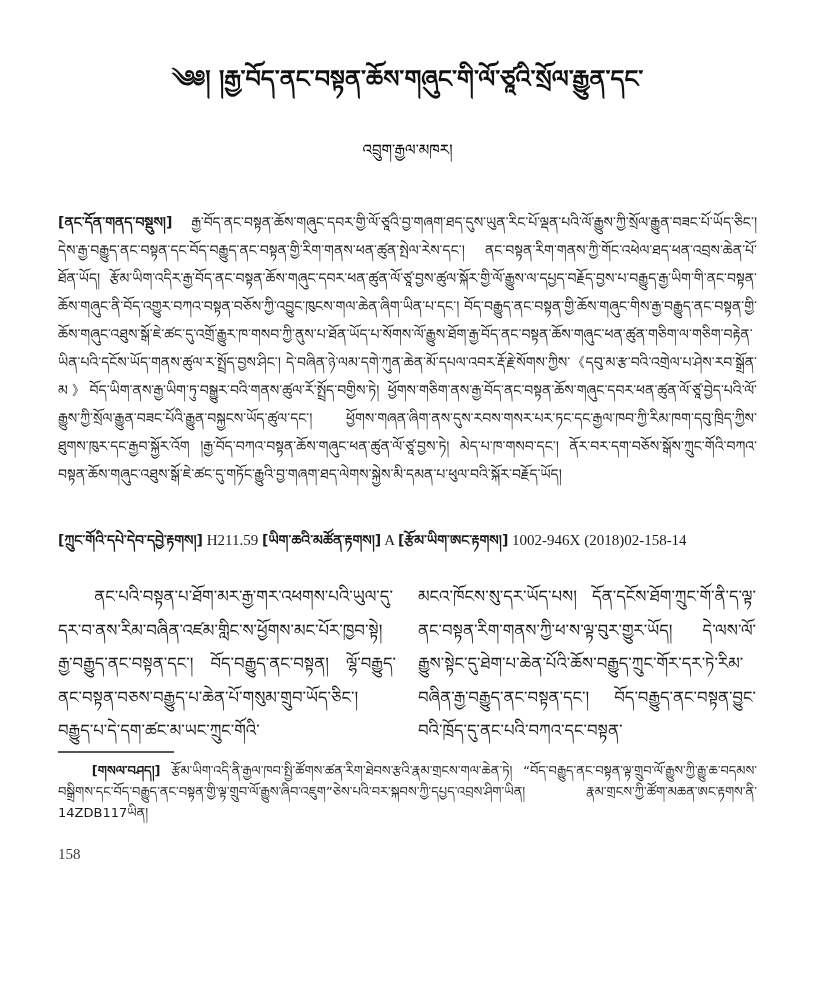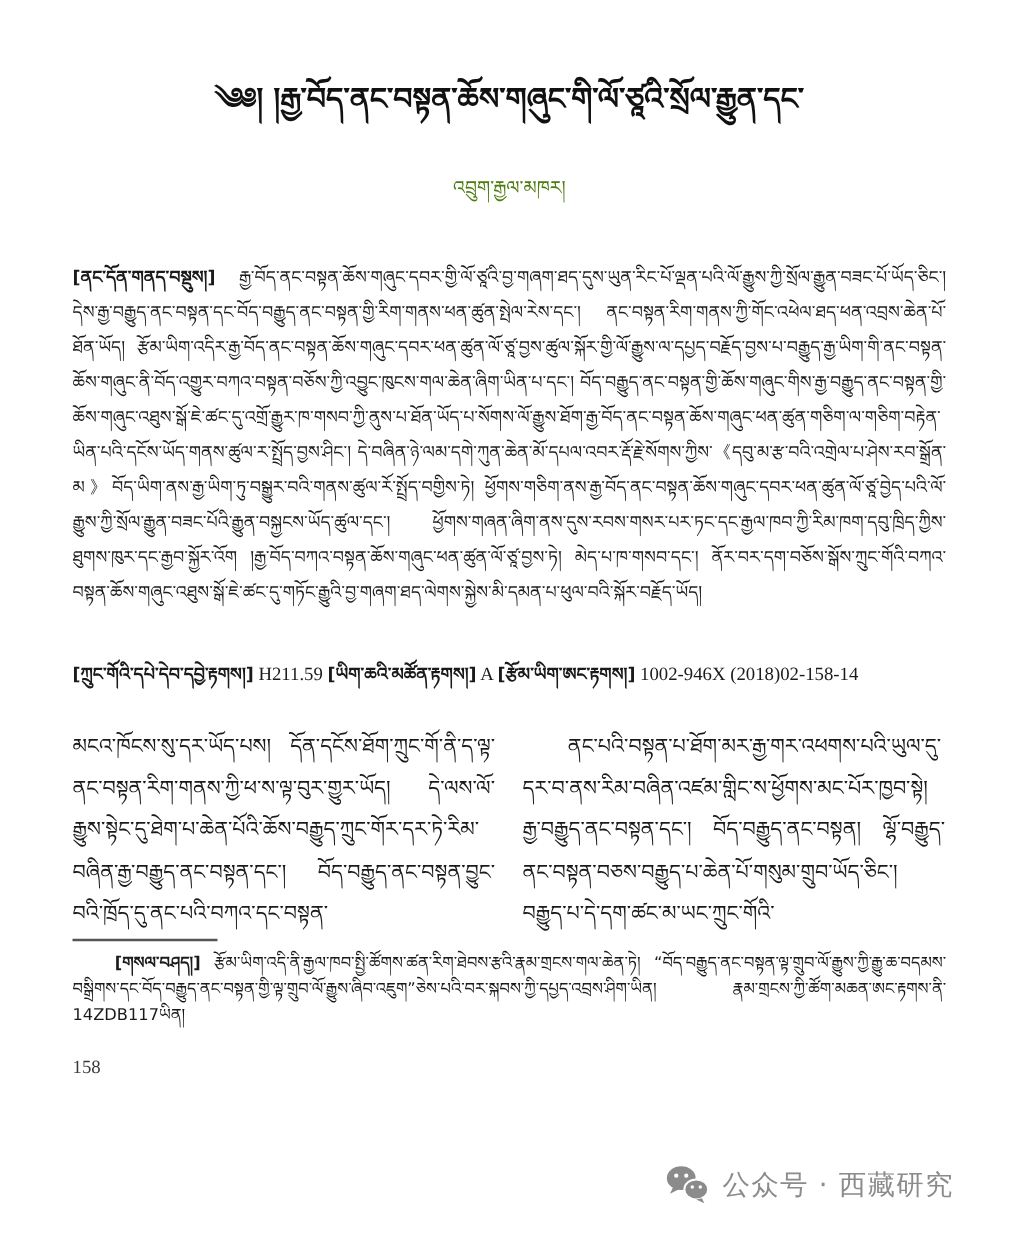--- a/index.html
+++ b/index.html
@@ -21,21 +21,21 @@
     text-align: center;
     font-size: 24px;
     font-weight: 600;
     line-height: 47px;
     color: #111;
   }
   .author-line {
     margin-top: 30px;
     text-align: center;
     font-size: 15px;
-    color: #4d7c0f;
+    color: #000000;
   }
 
   .abstract {
     margin-top: 33px;
     font-size: 14px;
     line-height: 28px;
     text-align: justify;
     height: 312px;
     overflow: hidden;
   }
@@ -128,47 +128,30 @@
     </div>
 
     <div class="author-line">འབྲུག་རྒྱལ་མཁར།</div>
 
     <p class="abstract"><span class="label">[ནང་དོན་གནད་བསྡུས།]</span><span> རྒྱ་བོད་ནང་བསྟན་ཆོས་གཞུང་དབར་གྱི་ལོ་ཙཱའི་བྱ་གཞག་ཐད་དུས་ཡུན་རིང་པོ་ལྡན་པའི་ལོ་རྒྱུས་ཀྱི་སྲོལ་རྒྱུན་བཟང་པོ་ཡོད་ཅིང་། དེས་རྒྱ་བརྒྱུད་ནང་བསྟན་དང་བོད་བརྒྱུད་ནང་བསྟན་གྱི་རིག་གནས་ཕན་ཚུན་སྤེལ་རེས་དང་། ནང་བསྟན་རིག་གནས་ཀྱི་གོང་འཕེལ་ཐད་ཕན་འབྲས་ཆེན་པོ་ཐོན་ཡོད། རྩོམ་ཡིག་འདིར་རྒྱ་བོད་ནང་བསྟན་ཆོས་གཞུང་དབར་ཕན་ཚུན་ལོ་ཙཱ་བྱས་ཚུལ་སྐོར་གྱི་ལོ་རྒྱུས་ལ་དཔྱད་བརྗོད་བྱས་པ་བརྒྱུད་རྒྱ་ཡིག་གི་ནང་བསྟན་ཆོས་གཞུང་ནི་བོད་འགྱུར་བཀའ་བསྟན་བཅོས་ཀྱི་འབྱུང་ཁུངས་གལ་ཆེན་ཞིག་ཡིན་པ་དང་། བོད་བརྒྱུད་ནང་བསྟན་གྱི་ཆོས་གཞུང་གིས་རྒྱ་བརྒྱུད་ནང་བསྟན་གྱི་ཆོས་གཞུང་འཐུས་སྒོ་ཇེ་ཚང་དུ་འགྲོ་རྒྱུར་ཁ་གསབ་ཀྱི་ནུས་པ་ཐོན་ཡོད་པ་སོགས་ལོ་རྒྱུས་ཐོག་རྒྱ་བོད་ནང་བསྟན་ཆོས་གཞུང་ཕན་ཚུན་གཅིག་ལ་གཅིག་བརྟེན་ཡིན་པའི་དངོས་ཡོད་གནས་ཚུལ་ར་སྤྲོད་བྱས་ཤིང་། དེ་བཞིན་ཉེ་ལམ་དགེ་ཀུན་ཆེན་མོ་དཔལ་འབར་རྡོ་རྗེ་སོགས་ཀྱིས་《དབུ་མ་རྩ་བའི་འགྲེལ་པ་ཤེས་རབ་སྒྲོན་མ》བོད་ཡིག་ནས་རྒྱ་ཡིག་ཏུ་བསྒྱུར་བའི་གནས་ཚུལ་རོ་སྤྲོད་བགྱིས་ཏེ། ཕྱོགས་གཅིག་ནས་རྒྱ་བོད་ནང་བསྟན་ཆོས་གཞུང་དབར་ཕན་ཚུན་ལོ་ཙཱ་བྱེད་པའི་ལོ་རྒྱུས་ཀྱི་སྲོལ་རྒྱུན་བཟང་པོའི་རྒྱུན་བསྐྱངས་ཡོད་ཚུལ་དང་། ཕྱོགས་གཞན་ཞིག་ནས་དུས་རབས་གསར་པར་ཏང་དང་རྒྱལ་ཁབ་ཀྱི་རིམ་ཁག་དབུ་ཁྲིད་ཀྱིས་ཐུགས་ཁུར་དང་རྒྱབ་སྐྱོར་འོག །རྒྱ་བོད་བཀའ་བསྟན་ཆོས་གཞུང་ཕན་ཚུན་ལོ་ཙཱ་བྱས་ཏེ། མེད་པ་ཁ་གསབ་དང་། ནོར་བར་དག་བཅོས་སྒོས་ཀྲུང་གོའི་བཀའ་བསྟན་ཆོས་གཞུང་འཐུས་སྒོ་ཇེ་ཚང་དུ་གཏོང་རྒྱུའི་བྱ་གཞག་ཐད་ལེགས་སྐྱེས་མི་དམན་པ་ཕུལ་བའི་སྐོར་བརྗོད་ཡོད།</span></p>
 
 
     <p class="clc-line"><span class="label">[ཀྲུང་གོའི་དཔེ་དེབ་དབྱེ་རྟགས།]</span><span class="latin-code"> H211.59 </span><span class="label">[ཡིག་ཆའི་མཚོན་རྟགས།]</span><span class="latin-code"> A </span><span class="label">[རྩོམ་ཡིག་ཨང་རྟགས།]</span><span class="latin-code"> 1002-946X (2018)02-158-14</span></p>
 
     <div class="columns">
+      <div class="col first">
+        <p>ནང་པའི་བསྟན་པ་ཐོག་མར་རྒྱ་གར་འཕགས་པའི་ཡུལ་དུ་དར་བ་ནས་རིམ་བཞིན་འཛམ་གླིང་ས་ཕྱོགས་མང་པོར་ཁྱབ་སྟེ། རྒྱ་བརྒྱུད་ནང་བསྟན་དང་། བོད་བརྒྱུད་ནང་བསྟན། ལྷོ་བརྒྱུད་ནང་བསྟན་བཅས་བརྒྱུད་པ་ཆེན་པོ་གསུམ་གྲུབ་ཡོད་ཅིང་། བརྒྱུད་པ་དེ་དག་ཚང་མ་ཡང་ཀྲུང་གོའི་</p>
+      </div>
       <div class="col">
         <p>མངའ་ཁོངས་སུ་དར་ཡོད་པས། དོན་དངོས་ཐོག་ཀྲུང་གོ་ནི་ད་ལྟ་ནང་བསྟན་རིག་གནས་ཀྱི་ཕ་ས་ལྟ་བུར་གྱུར་ཡོད། དེ་ལས་ལོ་རྒྱུས་སྟེང་དུ་ཐེག་པ་ཆེན་པོའི་ཆོས་བརྒྱུད་ཀྲུང་གོར་དར་ཏེ་རིམ་བཞིན་རྒྱ་བརྒྱུད་ནང་བསྟན་དང་། བོད་བརྒྱུད་ནང་བསྟན་བྱུང་བའི་ཁྲོད་དུ་ནང་པའི་བཀའ་དང་བསྟན་</p>
-      </div>
-      <div class="col first">
-        <p>ནང་པའི་བསྟན་པ་ཐོག་མར་རྒྱ་གར་འཕགས་པའི་ཡུལ་དུ་དར་བ་ནས་རིམ་བཞིན་འཛམ་གླིང་ས་ཕྱོགས་མང་པོར་ཁྱབ་སྟེ། རྒྱ་བརྒྱུད་ནང་བསྟན་དང་། བོད་བརྒྱུད་ནང་བསྟན། ལྷོ་བརྒྱུད་ནང་བསྟན་བཅས་བརྒྱུད་པ་ཆེན་པོ་གསུམ་གྲུབ་ཡོད་ཅིང་། བརྒྱུད་པ་དེ་དག་ཚང་མ་ཡང་ཀྲུང་གོའི་</p>
       </div>
     </div>
 
     <div class="footnote-sep"></div>
 
     <div class="footnote">
       <p><span class="label">[གསལ་བཤད།]</span><span> རྩོམ་ཡིག་འདི་ནི་རྒྱལ་ཁབ་སྤྱི་ཚོགས་ཚན་རིག་ཐེབས་རྩའི་རྣམ་གྲངས་གལ་ཆེན་ཏེ། “བོད་བརྒྱུད་ནང་བསྟན་ལྟ་གྲུབ་ལོ་རྒྱུས་ཀྱི་རྒྱུ་ཆ་བདམས་བསྒྲིགས་དང་བོད་བརྒྱུད་ནང་བསྟན་གྱི་ལྟ་གྲུབ་ལོ་རྒྱུས་ཞིབ་འཇུག”ཅེས་པའི་བར་སྐབས་ཀྱི་དཔྱད་འབྲས་ཤིག་ཡིན། རྣམ་གྲངས་ཀྱི་ཚོག་མཆན་ཨང་རྟགས་ནི་14ZDB117ཡིན།</span></p>
     </div>
 
     <div class="page-number">158</div>
   </div>
 
-  <div class="watermark">
-    <span class="wicon">
-      <svg width="36" height="31" viewBox="0 0 36 31" xmlns="http://www.w3.org/2000/svg">
-        <g>
-          <ellipse cx="13" cy="10.5" rx="11.5" ry="9.5" fill="#8b8b8b"></ellipse>
-          <polygon points="6.5,17.5 4,23 12,19" fill="#8b8b8b"></polygon>
-          <circle cx="9" cy="8.5" r="1.7" fill="#ffffff"></circle>
-          <circle cx="17" cy="8.5" r="1.7" fill="#ffffff"></circle>
-          <ellipse cx="25" cy="19.5" rx="9.5" ry="8" fill="#8b8b8b" stroke="#ffffff" stroke-width="1.6"></ellipse>
-          <polygon points="29.5,26.5 31.5,30.5 25,27.5" fill="#8b8b8b"></polygon>
-          <circle cx="21.8" cy="17.5" r="1.4" fill="#ffffff"></circle>
-          <circle cx="28.2" cy="17.5" r="1.4" fill="#ffffff"></circle>
-        </g>
-      </svg>
-    </span>
-    <span>公众号 · 西藏研究</span>
-  </div>
 </div>
 
 </body></html>

